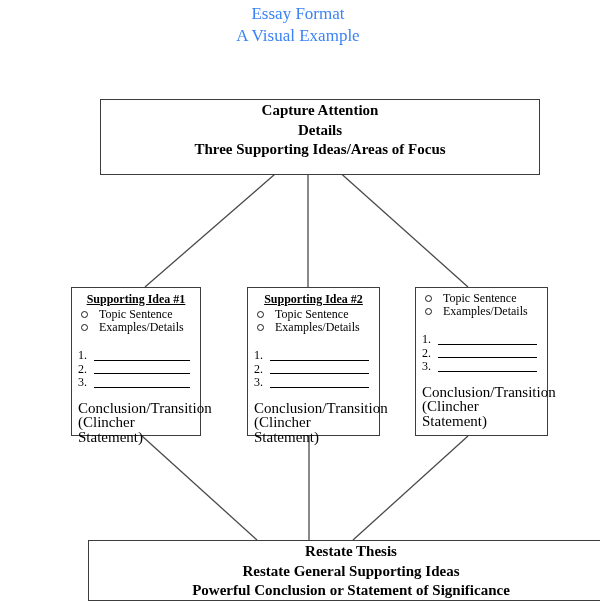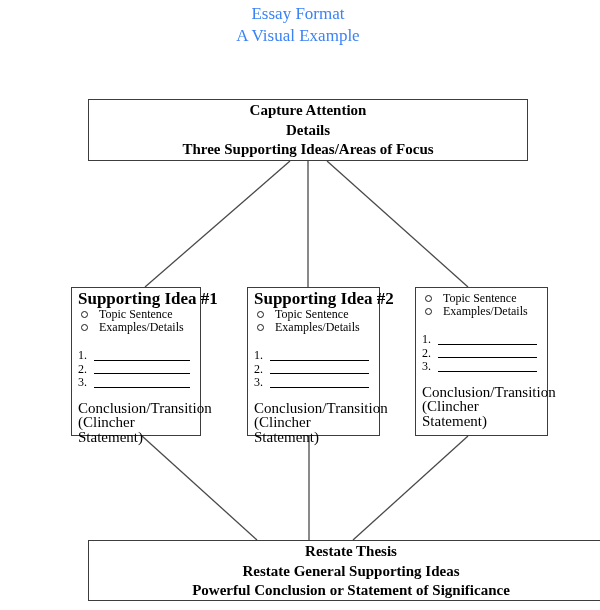--- a/index.html
+++ b/index.html
@@ -10,33 +10,33 @@
   }
   .title{
     position:absolute;top:3px;left:0;width:596px;text-align:center;
     font-size:17px;line-height:22px;color:#3b82f6;
   }
   .wide-box{
     position:absolute;box-sizing:border-box;border:1.5px solid #3d3d3d;
     text-align:center;font-weight:bold;font-size:15px;line-height:19.5px;
     background:#ffffff;padding-top:1px;
   }
-  .box-top{left:88px;top:99px;width:440px;height:62px;}
+  .box-top{left:100px;top:99px;width:440px;height:76px;}
   .box-bottom{left:88px;top:540px;width:526px;height:61px;}
   .sbox{
     position:absolute;top:287px;height:149px;box-sizing:border-box;
     border:1.4px solid #3d3d3d;background:#ffffff;
     font-size:12px;padding:4px 6px 2px 6px;
   }
   .sbox1{left:71px;width:130px;}
   .sbox2{left:247px;width:133px;}
   .sbox3{left:415px;width:133px;}
   .sbox-heading{
-    text-align:center;font-weight:bold;font-size:17px;line-height:14px;
-    margin-bottom:2px;white-space:nowrap;
+    text-align:center;font-weight:bold;font-size:12px;line-height:14px;
+    margin-bottom:2px;white-space:nowrap;text-decoration:underline;
   }
   .bullet-row{display:flex;align-items:center;line-height:13px;height:13px;padding-left:3px;}
   .bullet-circle{
     width:5px;height:5px;border:1px solid #1c1c1c;border-radius:50%;
     margin-right:11px;flex:none;background:#fff;
   }
   .blank-rows{margin-top:15px;}
   .blank-row{display:flex;align-items:flex-end;height:13.5px;}
   .blank-num{width:13px;flex:none;line-height:13.5px;}
   .blank-line{flex:1;border-bottom:1px solid #000;margin:0 4px 2px 3px;height:10px;}

